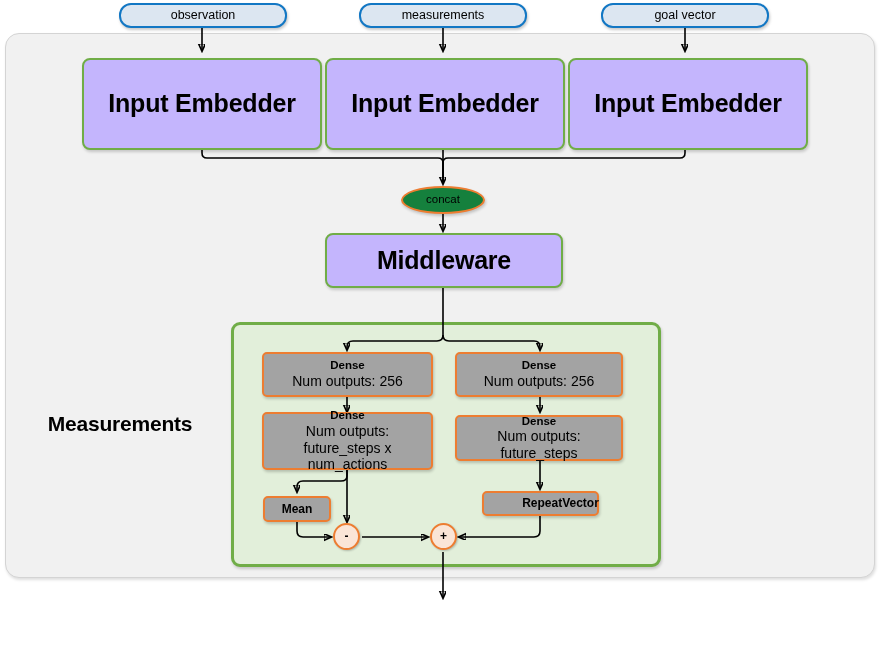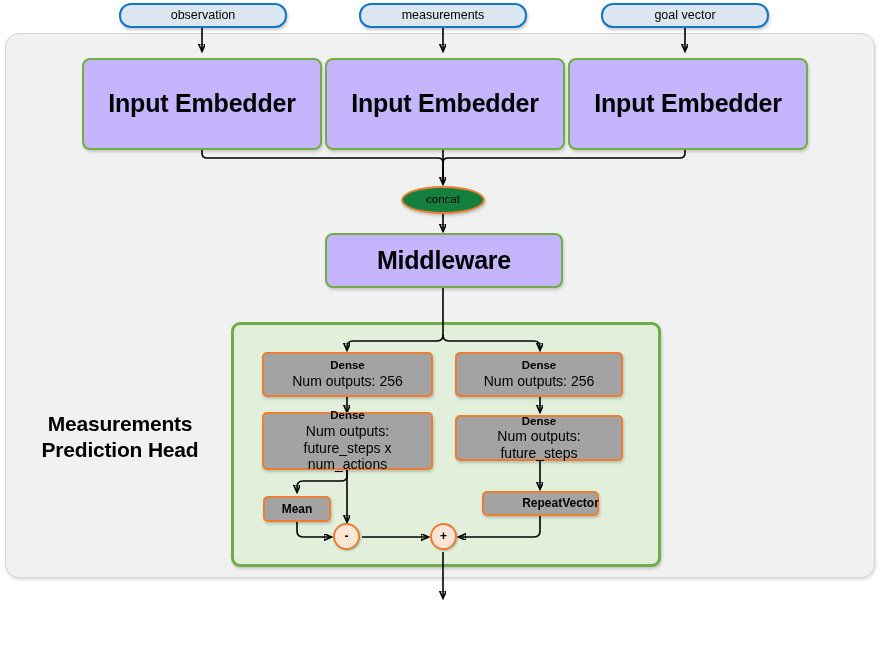--- a/index.html
+++ b/index.html
@@ -132,21 +132,20 @@
 <body>
 
 <div id="canvas">
 
   <div class="node outer-container" style="left:5px; top:33px; width:870px; height:545px;"></div>
 
   <div class="green-head" style="position:absolute; left:231px; top:322px; width:424px; height:239px;"></div>
 
   <div class="head-title" style="left:24px; top:411px; width:192px;">
     <div>Measurements</div>
-    <div>Prediction Head</div>
   </div>
 
   <svg class="wires" viewBox="0 0 890 650">
     <defs>
       <marker id="arrow" markerWidth="9" markerHeight="9" refX="7.2" refY="3.4" orient="auto" markerUnits="userSpaceOnUse">
         <path d="M0,0 L7.6,3.4 L0,6.8 z" fill="#000000" stroke="none"></path>
       </marker>
     </defs>
 
     <line x1="202" y1="28" x2="202" y2="51" marker-end="url(#arrow)"></line>

